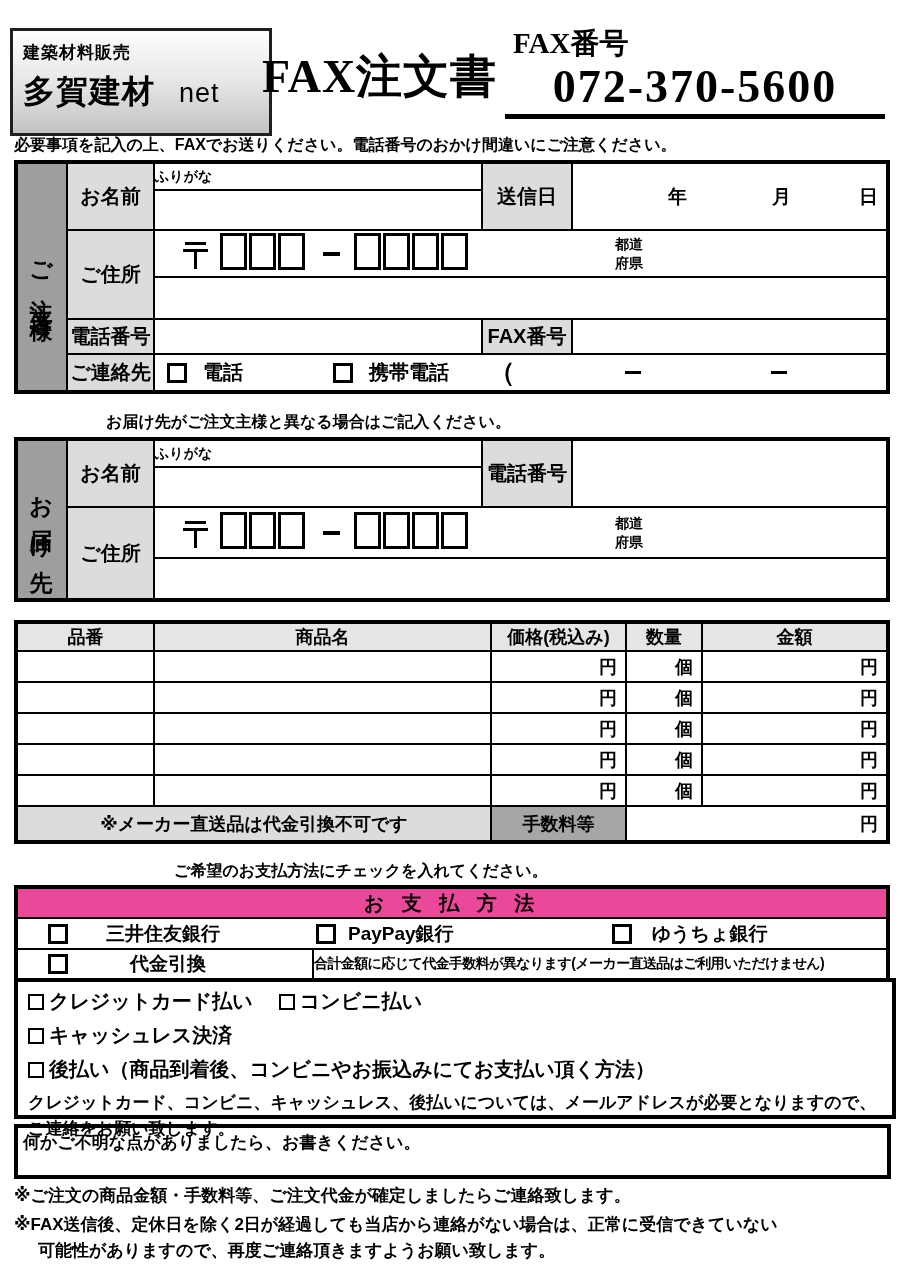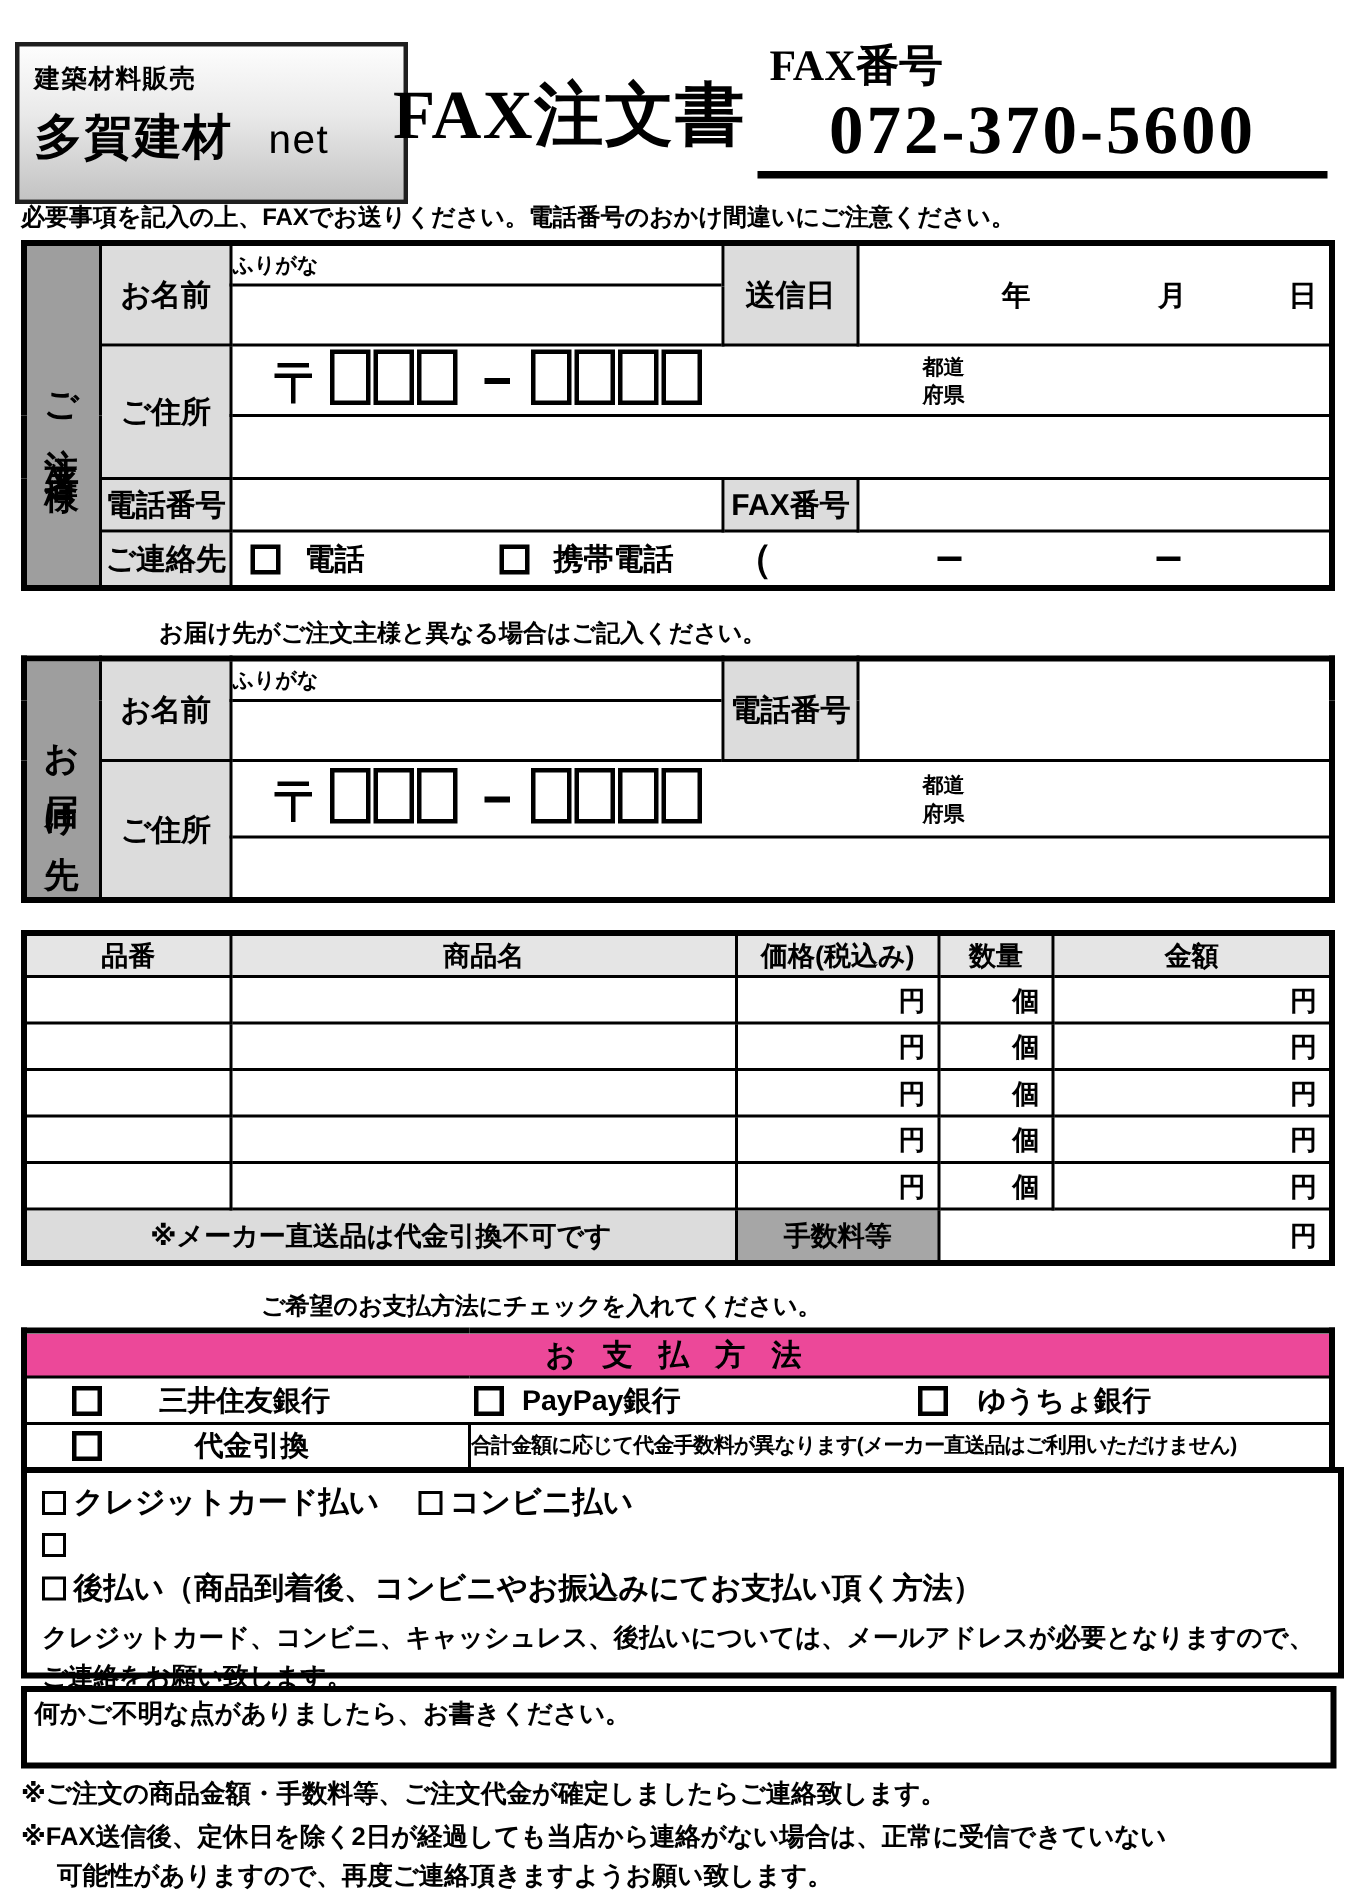--- a/index.html
+++ b/index.html
@@ -309,20 +309,21 @@
 <div class="abs credit-box">
   <div class="credit-line">
     <span class="cb-g"></span>
     <span>クレジットカード払い</span>
     <span class="credit-gap"></span>
     <span class="cb-g"></span>
     <span>コンビニ払い</span>
   </div>
   <div class="credit-line">
     <span class="cb-g"></span>
+    <span>キャッシュレス決済</span>
   </div>
   <div class="credit-line">
     <span class="cb-g"></span>
     <span>後払い（商品到着後、コンビニやお振込みにてお支払い頂く方法）</span>
   </div>
   <div class="email-note">
     <span style="display:block">クレジットカード、コンビニ、キャッシュレス、後払いについては、メールアドレスが必要となりますので、</span>
     <span style="display:block">ご連絡をお願い致します。</span>
   </div>
 </div>

